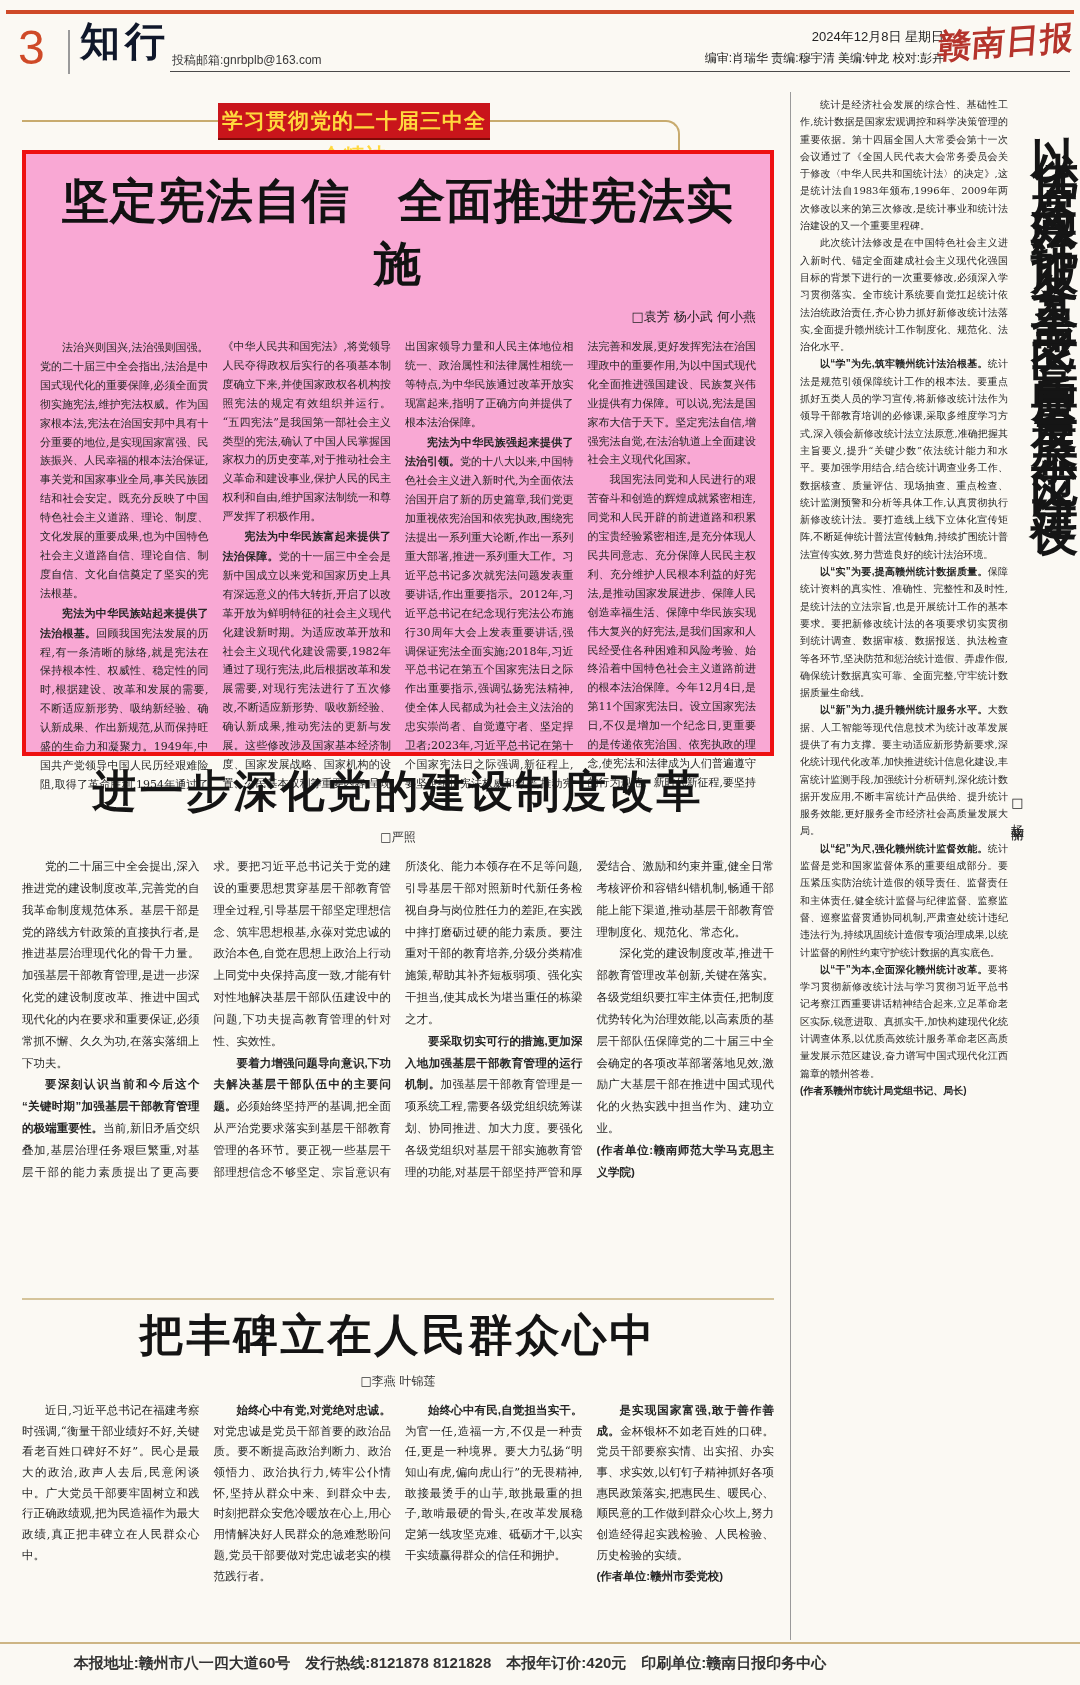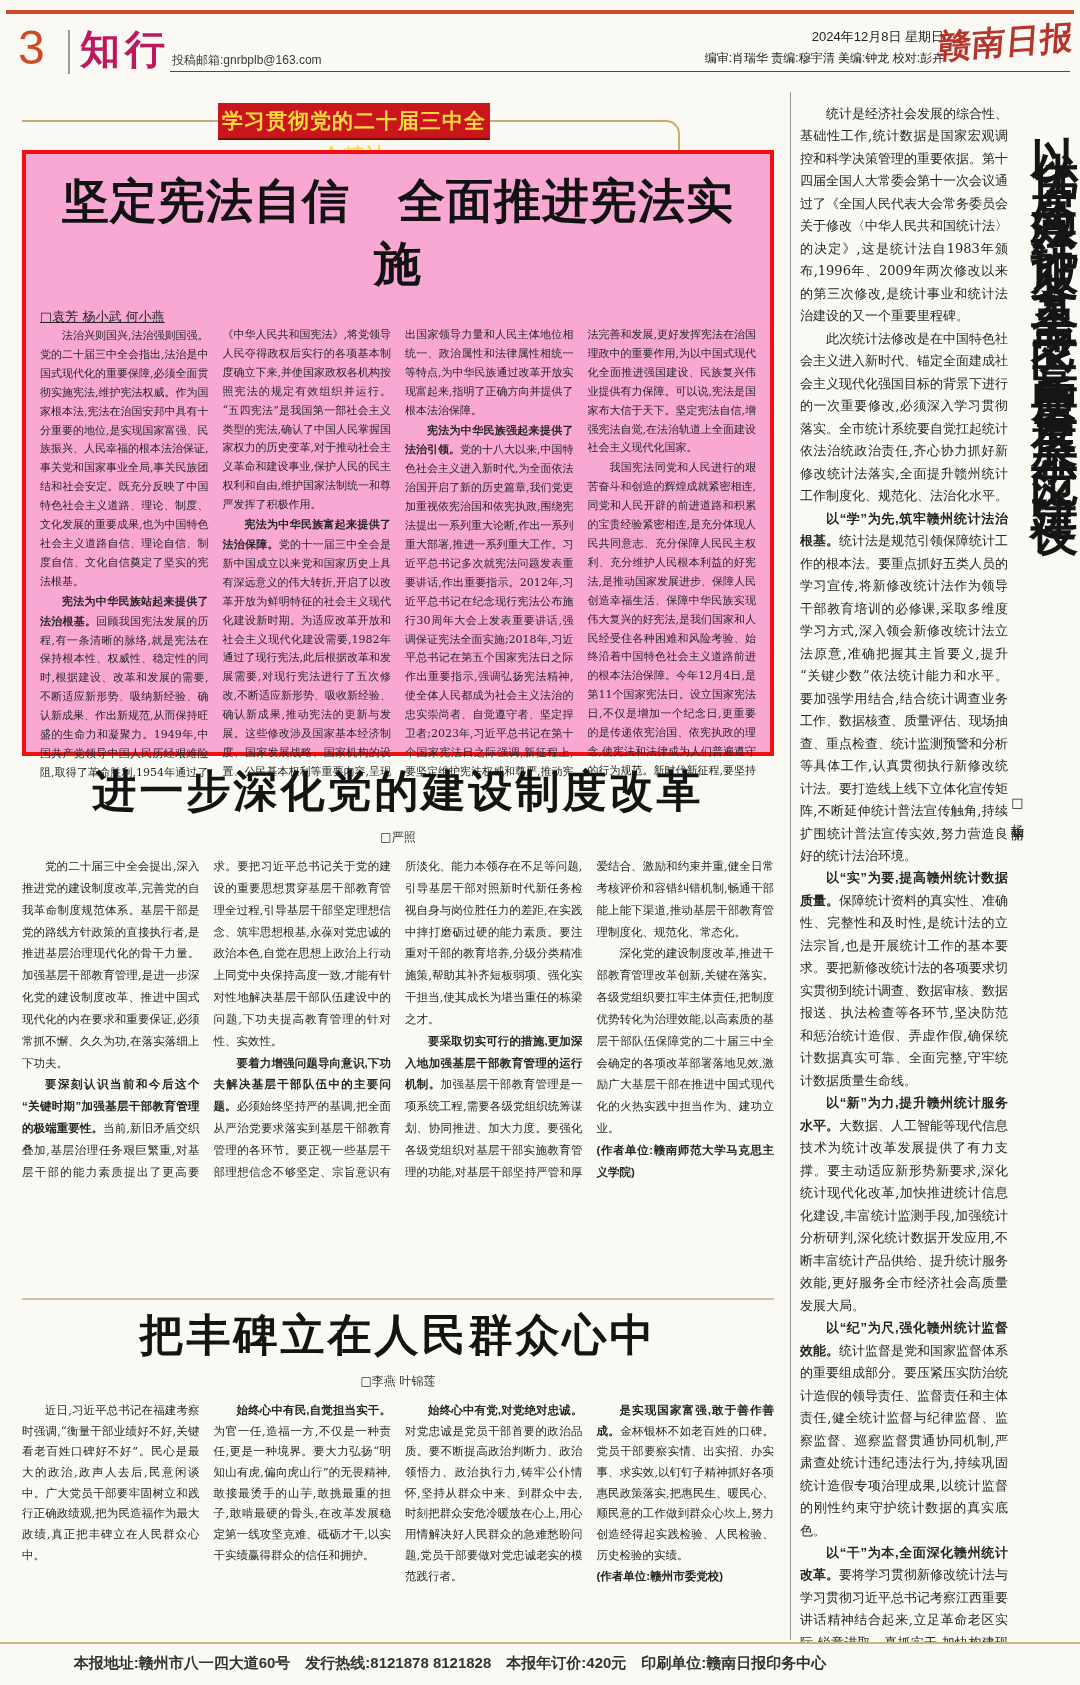--- a/index.html
+++ b/index.html
@@ -12,22 +12,22 @@
     position:relative;width:1080px;height:1685px;margin:0 auto;
     background:#fbf9f3;overflow:hidden;
     font-family:"DejaVu Serif","Liberation Serif",serif;color:#262626;
   }
   .sans{font-family:"Liberation Sans","DejaVu Sans",sans-serif;}
   
   .topline{position:absolute;left:6px;top:10px;width:1068px;height:4px;background:var(--accent_red);}
   .pagenum{position:absolute;left:18px;top:20px;font-size:48px;color:var(--accent_red);
     font-family:"Liberation Sans","DejaVu Sans",sans-serif;font-weight:400;}
   .hdr-divider{position:absolute;left:68px;top:30px;width:2px;height:44px;background:#9a9a9a;}
-  .section-title{position:absolute;left:80px;top:22px;font-size:40px;font-weight:700;
-    color:#be185d;letter-spacing:5px;}
+  .section-title{position:absolute;left:80px;top:14px;font-size:40px;font-weight:700;
+    color:#0f172a;letter-spacing:5px;}
   .email{position:absolute;left:172px;top:52px;font-size:12px;color:#3a3a3a;}
   .hdr-underline{position:absolute;left:170px;top:71px;width:900px;height:1px;background:#4a4a4a;}
   .hdr-right{position:absolute;right:136px;top:26px;text-align:right;color:#222;line-height:1.7;}
   .hdr-date{font-size:13px;}
   .hdr-staff{font-size:12px;}
   .masthead{position:absolute;right:6px;top:20px;font-size:33px;font-weight:700;
     color:var(--masthead_red);transform:rotate(-4deg) skewX(-8deg);letter-spacing:1px;}
   
   .banner-line{position:absolute;top:120px;height:2px;background:var(--rule_tan);}
   .bl-left{left:22px;width:196px;}
@@ -37,41 +37,41 @@
     border-top-right-radius:14px;}
   .banner{position:absolute;left:218px;top:103px;width:272px;height:35px;line-height:35px;
     background:var(--banner_bg);color:var(--banner_text);text-align:center;
     font-size:21px;font-weight:700;letter-spacing:1px;
     box-shadow:0 2px 0 #7e0a07;}
   
   .main-box{position:absolute;left:22px;top:150px;width:752px;height:606px;
     border:4px solid var(--box_border);background:#f9a8d4;padding:8px 14px;}
   .main-title{text-align:center;font-size:47px;font-weight:900;letter-spacing:1px;
     color:#121212;margin-top:8px;}
-  .byline{text-align:left;font-size:13px;color:#222;margin:12px 0 0;text-decoration:underline;}
+  .byline{text-align:right;font-size:13px;color:#222;margin:12px 0 12px;}
   .cols{column-count:4;column-gap:14px;text-align:justify;overflow:hidden;
     word-break:break-all;overflow-wrap:anywhere;}
   .cols-main{height:468px;font-size:11px;line-height:1.72;}
   .para{text-indent:2em;}
   .lead{font-family:"Liberation Sans","DejaVu Sans",sans-serif;font-weight:700;}
   .author{text-indent:2em;font-weight:700;font-family:"Liberation Sans","DejaVu Sans",sans-serif;}
   .author-r{text-indent:0;}
   
   .art{position:absolute;left:22px;width:752px;}
   .art2{top:762px;}
   .art3{top:1306px;}
   .art-title{text-align:center;font-size:44px;font-weight:900;letter-spacing:3px;color:#141414;}
   .art-byline{text-align:center;font-size:12px;color:#333;margin:8px 0 10px;}
   .cols-a2{height:438px;font-size:11.5px;line-height:1.9;}
   .cols-a3{height:228px;font-size:11.5px;line-height:1.8;}
   .divider23{position:absolute;left:22px;top:1298px;width:752px;height:2px;background:#d5c49b;}
   
   .vdivider{position:absolute;left:790px;top:92px;width:1px;height:1548px;background:#9a9a9a;}
-  .sidebar{position:absolute;left:800px;top:103px;width:208px;height:1540px;
-    font-size:13px;line-height:1.73;text-align:justify;word-break:break-all;overflow:hidden;}
+  .sidebar{position:absolute;left:800px;top:96px;width:208px;height:1540px;
+    font-size:10px;line-height:1.73;text-align:justify;word-break:break-all;overflow:hidden;}
   .vbyline{position:absolute;left:1008px;top:795px;writing-mode:vertical-rl;
     font-size:13px;color:#222;letter-spacing:3px;}
   .vtitle{position:absolute;left:1024px;top:98px;height:1480px;writing-mode:vertical-rl;
     font-size:47px;font-weight:900;color:#151515;letter-spacing:17px;}
   
   .footer-rule{position:absolute;left:0;top:1642px;width:1080px;height:2px;background:#cdb584;}
   .footer{position:absolute;left:0;top:1654px;width:900px;text-align:center;
     font-size:15px;font-weight:700;color:#333;}
 </style>
 </head>
@@ -123,22 +123,22 @@
     </div>
   </section>
 
   <div class="divider23"></div>
 
   <section class="art art3">
     <h2 class="art-title">把丰碑立在人民群众心中</h2>
     <div class="art-byline">□李燕 叶锦莲</div>
     <div class="cols cols-a3">
       <p class="para"><b class="lead"></b><span>近日,习近平总书记在福建考察时强调,“衡量干部业绩好不好,关键看老百姓口碑好不好”。民心是最大的政治,政声人去后,民意闲谈中。广大党员干部要牢固树立和践行正确政绩观,把为民造福作为最大政绩,真正把丰碑立在人民群众心中。</span></p>
+      <p class="para"><b class="lead">始终心中有党,对党绝对忠诚。</b><span>对党忠诚是党员干部首要的政治品质。要不断提高政治判断力、政治领悟力、政治执行力,铸牢公仆情怀,坚持从群众中来、到群众中去,时刻把群众安危冷暖放在心上,用心用情解决好人民群众的急难愁盼问题,党员干部要做对党忠诚老实的模范践行者。</span></p>
       <p class="para"><b class="lead">始终心中有民,自觉担当实干。</b><span>为官一任,造福一方,不仅是一种责任,更是一种境界。要大力弘扬“明知山有虎,偏向虎山行”的无畏精神,敢接最烫手的山芋,敢挑最重的担子,敢啃最硬的骨头,在改革发展稳定第一线攻坚克难、砥砺才干,以实干实绩赢得群众的信任和拥护。</span></p>
-      <p class="para"><b class="lead">始终心中有党,对党绝对忠诚。</b><span>对党忠诚是党员干部首要的政治品质。要不断提高政治判断力、政治领悟力、政治执行力,铸牢公仆情怀,坚持从群众中来、到群众中去,时刻把群众安危冷暖放在心上,用心用情解决好人民群众的急难愁盼问题,党员干部要做对党忠诚老实的模范践行者。</span></p>
       <p class="para"><b class="lead">是实现国家富强,敢于善作善成。</b><span>金杯银杯不如老百姓的口碑。党员干部要察实情、出实招、办实事、求实效,以钉钉子精神抓好各项惠民政策落实,把惠民生、暖民心、顺民意的工作做到群众心坎上,努力创造经得起实践检验、人民检验、历史检验的实绩。</span></p>
       <p class="author author-r">(作者单位:赣州市委党校)</p>
     </div>
   </section>
 
   <div class="vdivider"></div>
 
   <aside class="sidebar">
     <p class="para"><b class="lead"></b><span>统计是经济社会发展的综合性、基础性工作,统计数据是国家宏观调控和科学决策管理的重要依据。第十四届全国人大常委会第十一次会议通过了《全国人民代表大会常务委员会关于修改〈中华人民共和国统计法〉的决定》,这是统计法自1983年颁布,1996年、2009年两次修改以来的第三次修改,是统计事业和统计法治建设的又一个重要里程碑。</span></p>
     <p class="para"><b class="lead"></b><span>此次统计法修改是在中国特色社会主义进入新时代、锚定全面建成社会主义现代化强国目标的背景下进行的一次重要修改,必须深入学习贯彻落实。全市统计系统要自觉扛起统计依法治统政治责任,齐心协力抓好新修改统计法落实,全面提升赣州统计工作制度化、规范化、法治化水平。</span></p>

